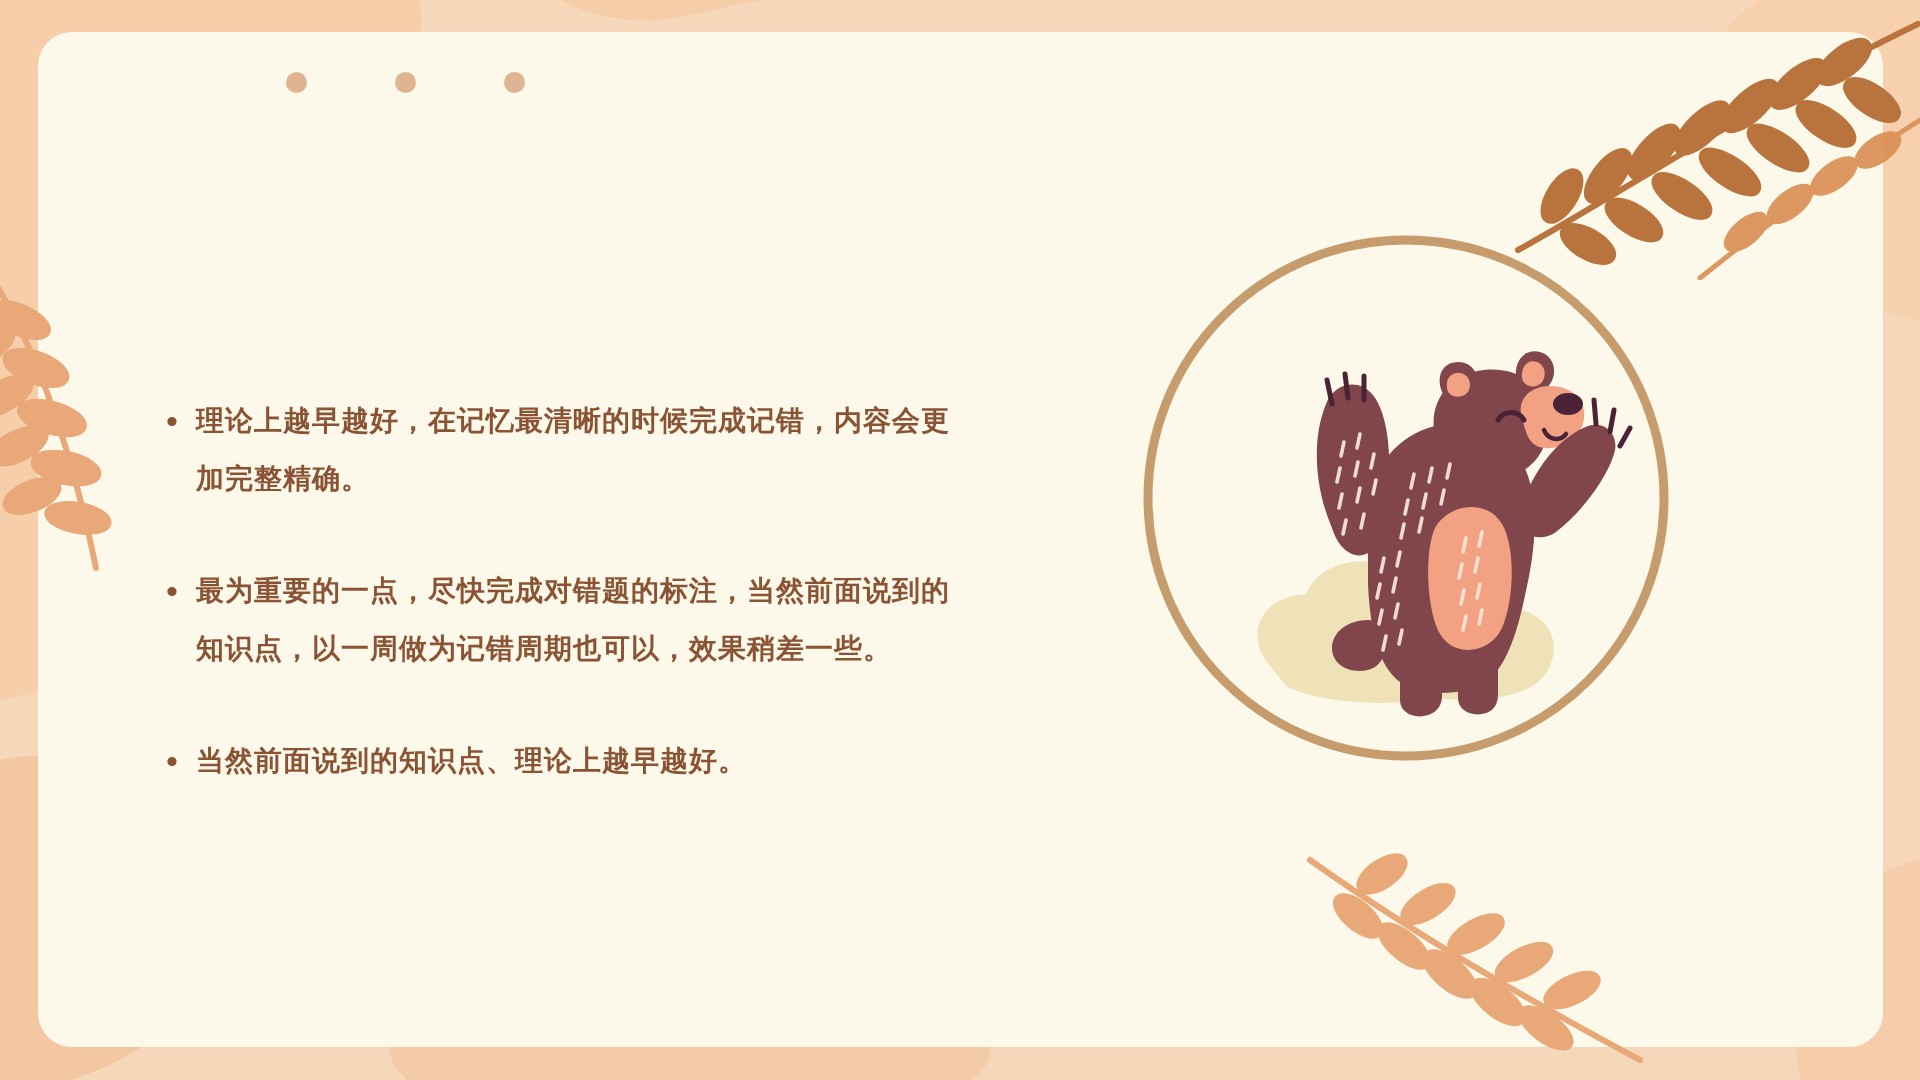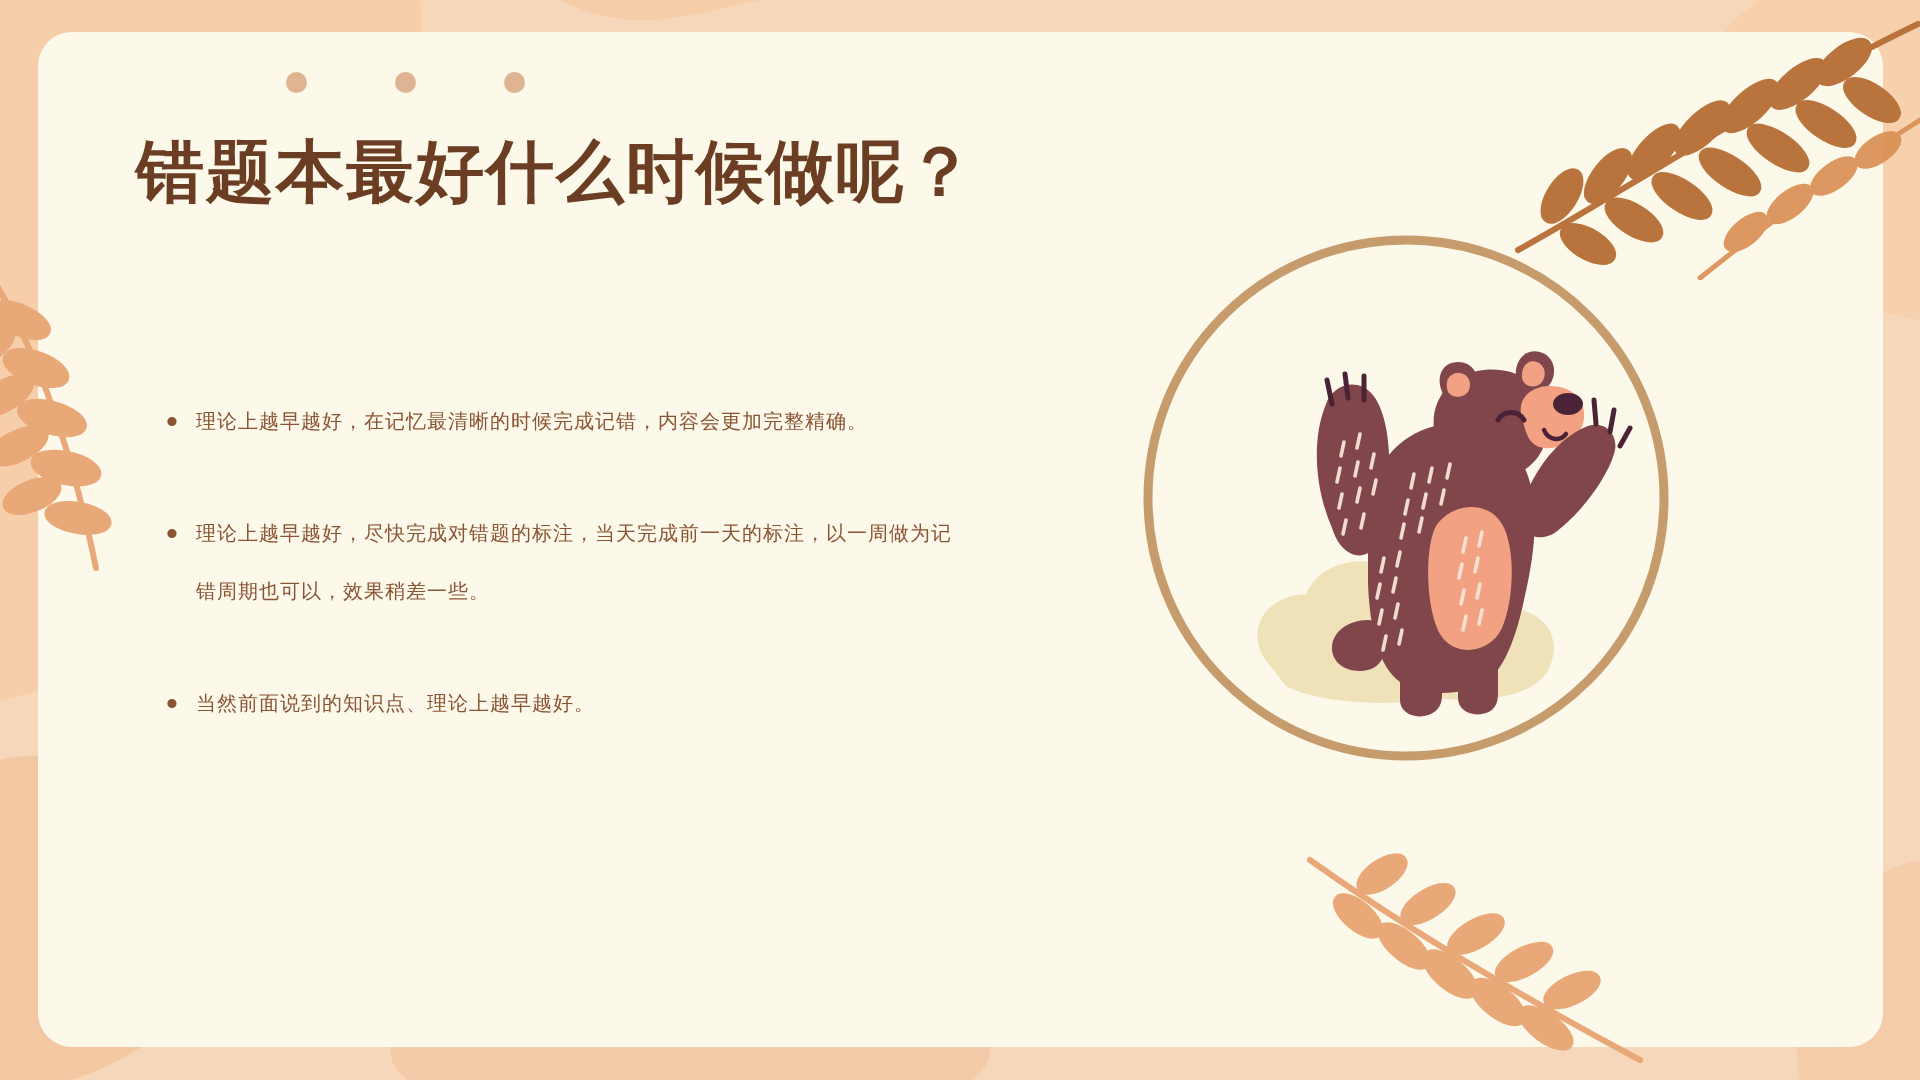--- a/index.html
+++ b/index.html
@@ -56,25 +56,25 @@
   .bullet-marker {
     flex:0 0 auto;
     width:30px;
     font-size:34px;
     line-height:58px;
     color:#8A5434;
     text-align:left;
   }
   .bullet-text {
     flex:1 1 auto;
-    font-size:20px;
+    font-size:28px;
     line-height:58px;
     color:#8A5434;
     letter-spacing:1px;
-    font-weight:400;
+    font-weight:700;
   }
 
   
   #bear-wrap {
     position:absolute;
     left:1098px; top:196px;
     width:540px; height:540px;
   }
   #bear-wrap svg { display:block; width:540px; height:540px; }
 
@@ -104,32 +104,31 @@
 </div>
 
 <div class="dots-row">
   <span class="dot"></span>
   <span class="dot"></span>
   <span class="dot"></span>
 </div>
 
 <div id="card">
 
-  <h1 id="title">错题本最好什么时候做呢？</h1>
 
   <div id="bullets">
 
     <div class="bullet">
       <span class="bullet-marker">•</span>
       <span class="bullet-text">理论上越早越好，在记忆最清晰的时候完成记错，内容会更加完整精确。</span>
     </div>
 
     <div class="bullet">
       <span class="bullet-marker">•</span>
-      <span class="bullet-text">理论上越早越好，尽快完成对错题的标注，当天完成前一天的标注，以一周做为记错周期也可以，效果稍差一些。</span>
+      <span class="bullet-text">最为重要的一点，尽快完成对错题的标注，当然前面说到的知识点，以一周做为记错周期也可以，效果稍差一些。</span>
     </div>
 
     <div class="bullet">
       <span class="bullet-marker">•</span>
       <span class="bullet-text">当然前面说到的知识点、理论上越早越好。</span>
     </div>
 
   </div>
 
   <div id="bear-wrap">

